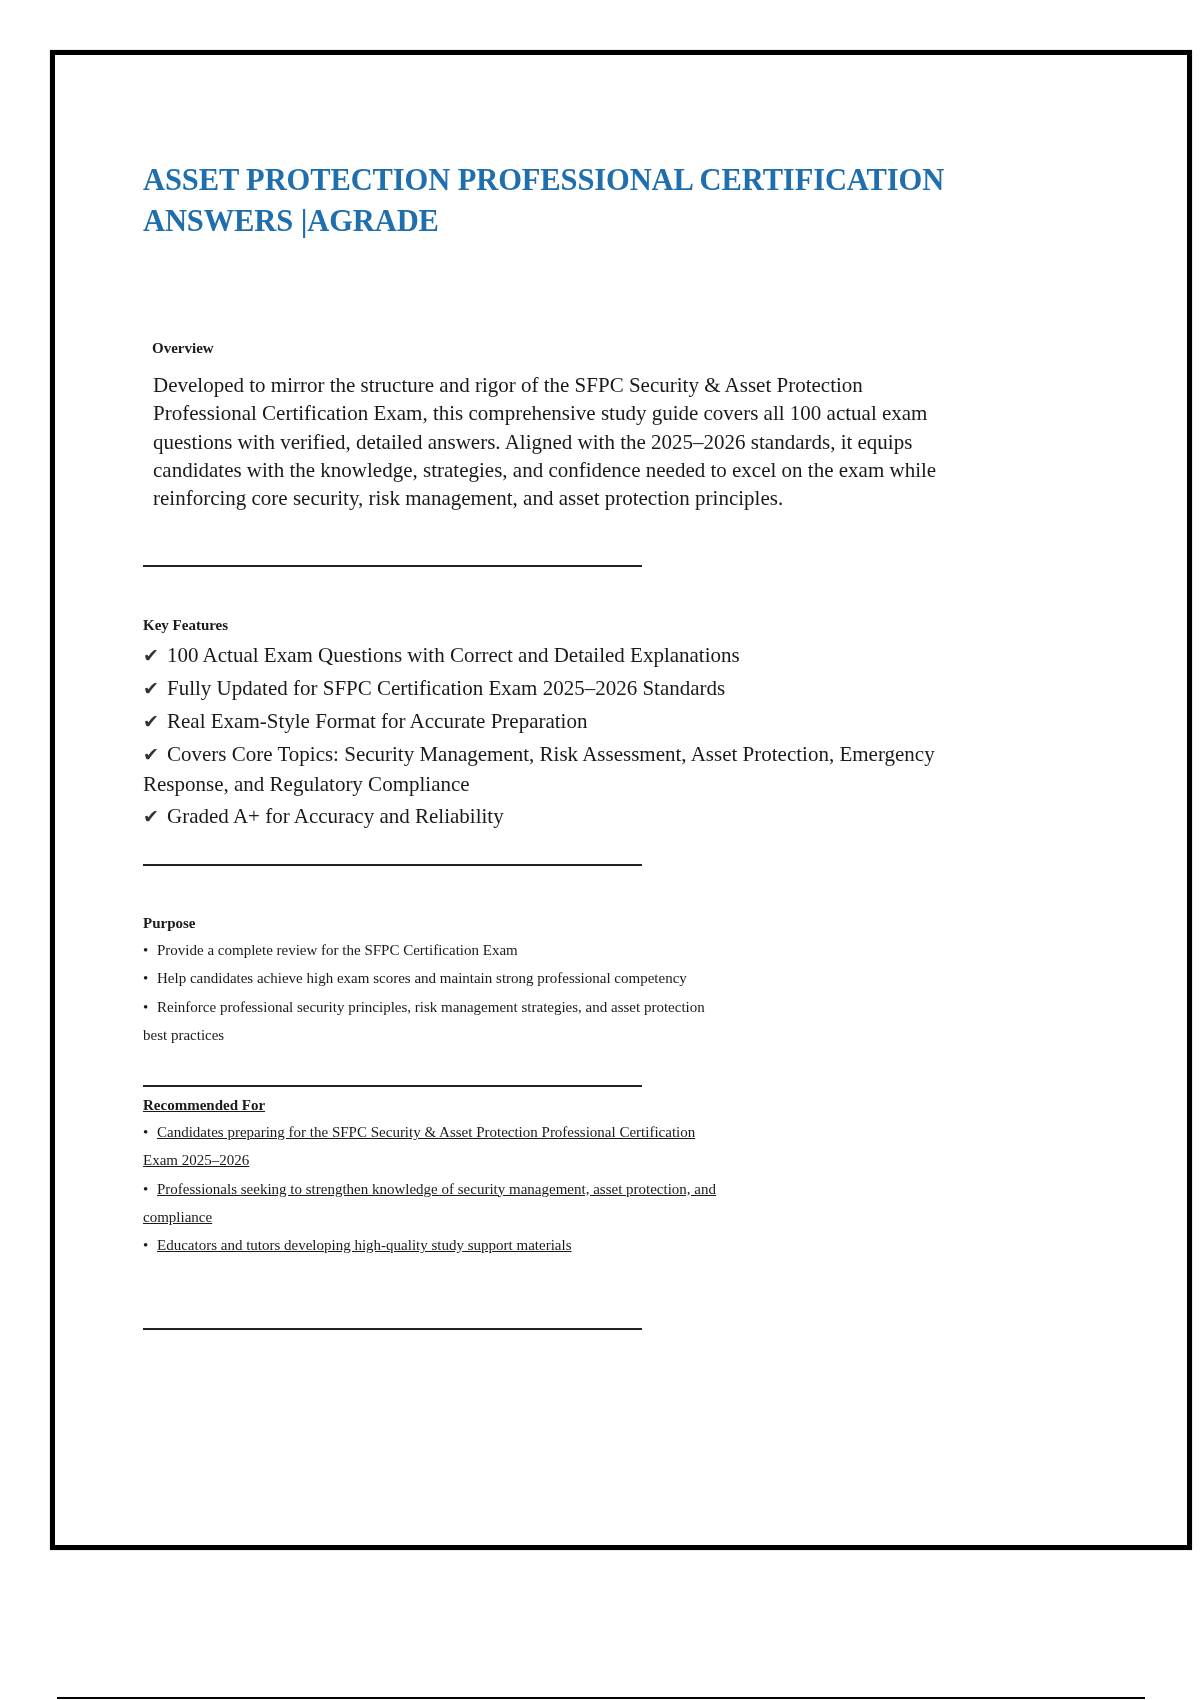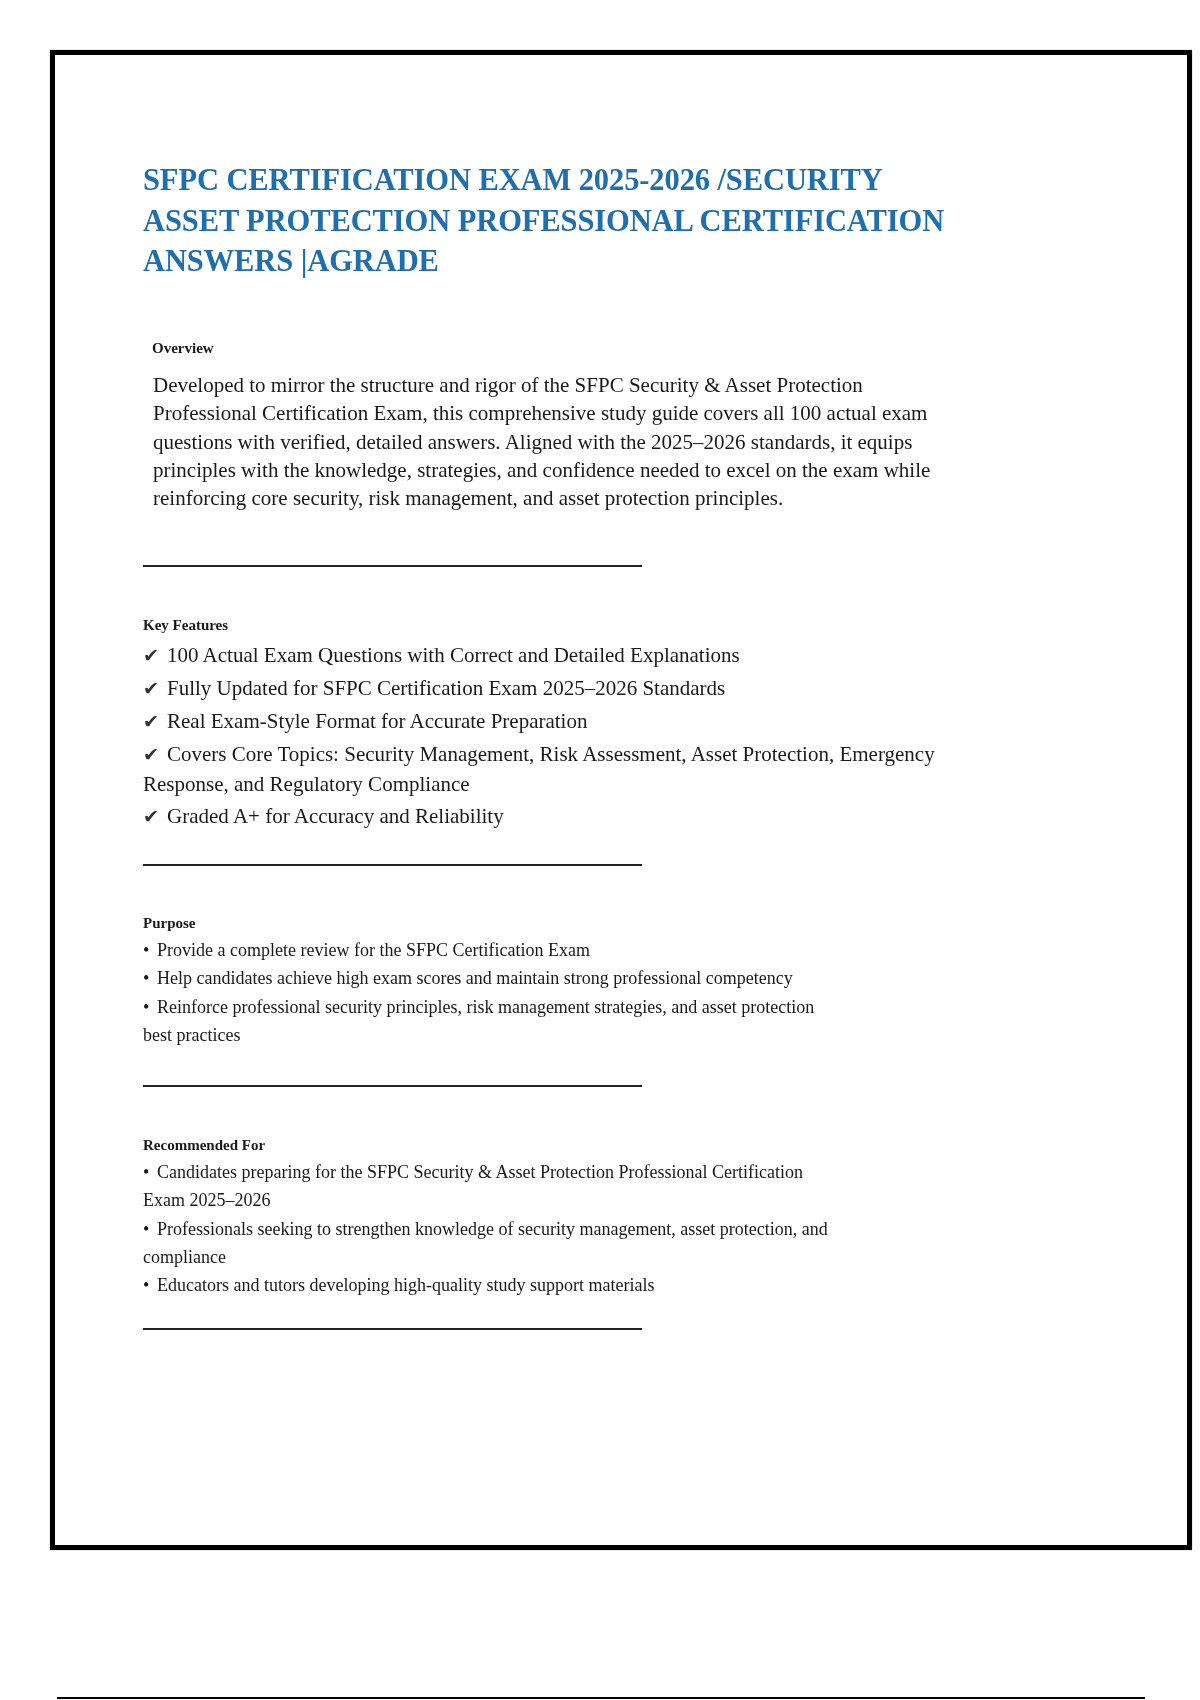--- a/index.html
+++ b/index.html
@@ -67,21 +67,21 @@
     line-height: 28.5px;
     margin-bottom: 3.5px;
   }
   .check-icon {
     display: inline-block;
     width: 24px;
     font-size: 19px;
     color: #333;
   }
   .bullet-item {
-    font-size: 18px;
+    font-size: 15px;
     line-height: 28.3px;
   }
   .bullet-icon {
     display: inline-block;
     width: 14px;
   }
   .divider {
     position: absolute;
     left: 0;
     width: 499px;
@@ -97,32 +97,31 @@
   }
 </style>
 </head>
 <body>
 
 <div class="page-frame"></div>
 
 <div class="content">
 
   <h1 class="doc-title" style="color: rgb(31, 110, 174);">
-    <div>SFPC CERTIFICATION EXAM 2025-2026 /SECURITY</div>
     <div>ASSET PROTECTION PROFESSIONAL CERTIFICATION</div>
     <div>ANSWERS |AGRADE</div>
   </h1>
 
   <div class="section" style="top:175px;">
     <h2 class="section-heading overview-heading">Overview</h2>
     <p class="paragraph">
       <span style="display:block">Developed to mirror the structure and rigor of the SFPC Security &amp; Asset Protection</span>
       <span style="display:block">Professional Certification Exam, this comprehensive study guide covers all 100 actual exam</span>
       <span style="display:block">questions with verified, detailed answers. Aligned with the 2025–2026 standards, it equips</span>
-      <span style="display:block">principles with the knowledge, strategies, and confidence needed to excel on the exam while</span>
+      <span style="display:block">candidates with the knowledge, strategies, and confidence needed to excel on the exam while</span>
       <span style="display:block">reinforcing core security, risk management, and asset protection principles.</span>
     </p>
   </div>
 
   <div class="divider" style="top:405px;"></div>
 
   <div class="section" style="top:452px;">
     <h2 class="section-heading" style="margin-bottom:3px;">Key Features</h2>
     <ul class="feature-list">
       <li class="feature-item">
@@ -157,21 +156,21 @@
       </li>
       <li class="bullet-item">
         <span class="bullet-icon">•</span><span>Reinforce professional security principles, risk management strategies, and asset protection</span>
         <span style="display:block">best practices</span>
       </li>
     </ul>
   </div>
 
   <div class="divider" style="top:925px;"></div>
 
-  <div class="section" style="top:972px;">
+  <div class="section" style="top:932px;text-decoration:underline;">
     <h2 class="section-heading">Recommended For</h2>
     <ul class="bullet-list">
       <li class="bullet-item">
         <span class="bullet-icon">•</span><span>Candidates preparing for the SFPC Security &amp; Asset Protection Professional Certification</span>
         <span style="display:block">Exam 2025–2026</span>
       </li>
       <li class="bullet-item">
         <span class="bullet-icon">•</span><span>Professionals seeking to strengthen knowledge of security management, asset protection, and</span>
         <span style="display:block">compliance</span>
       </li>

